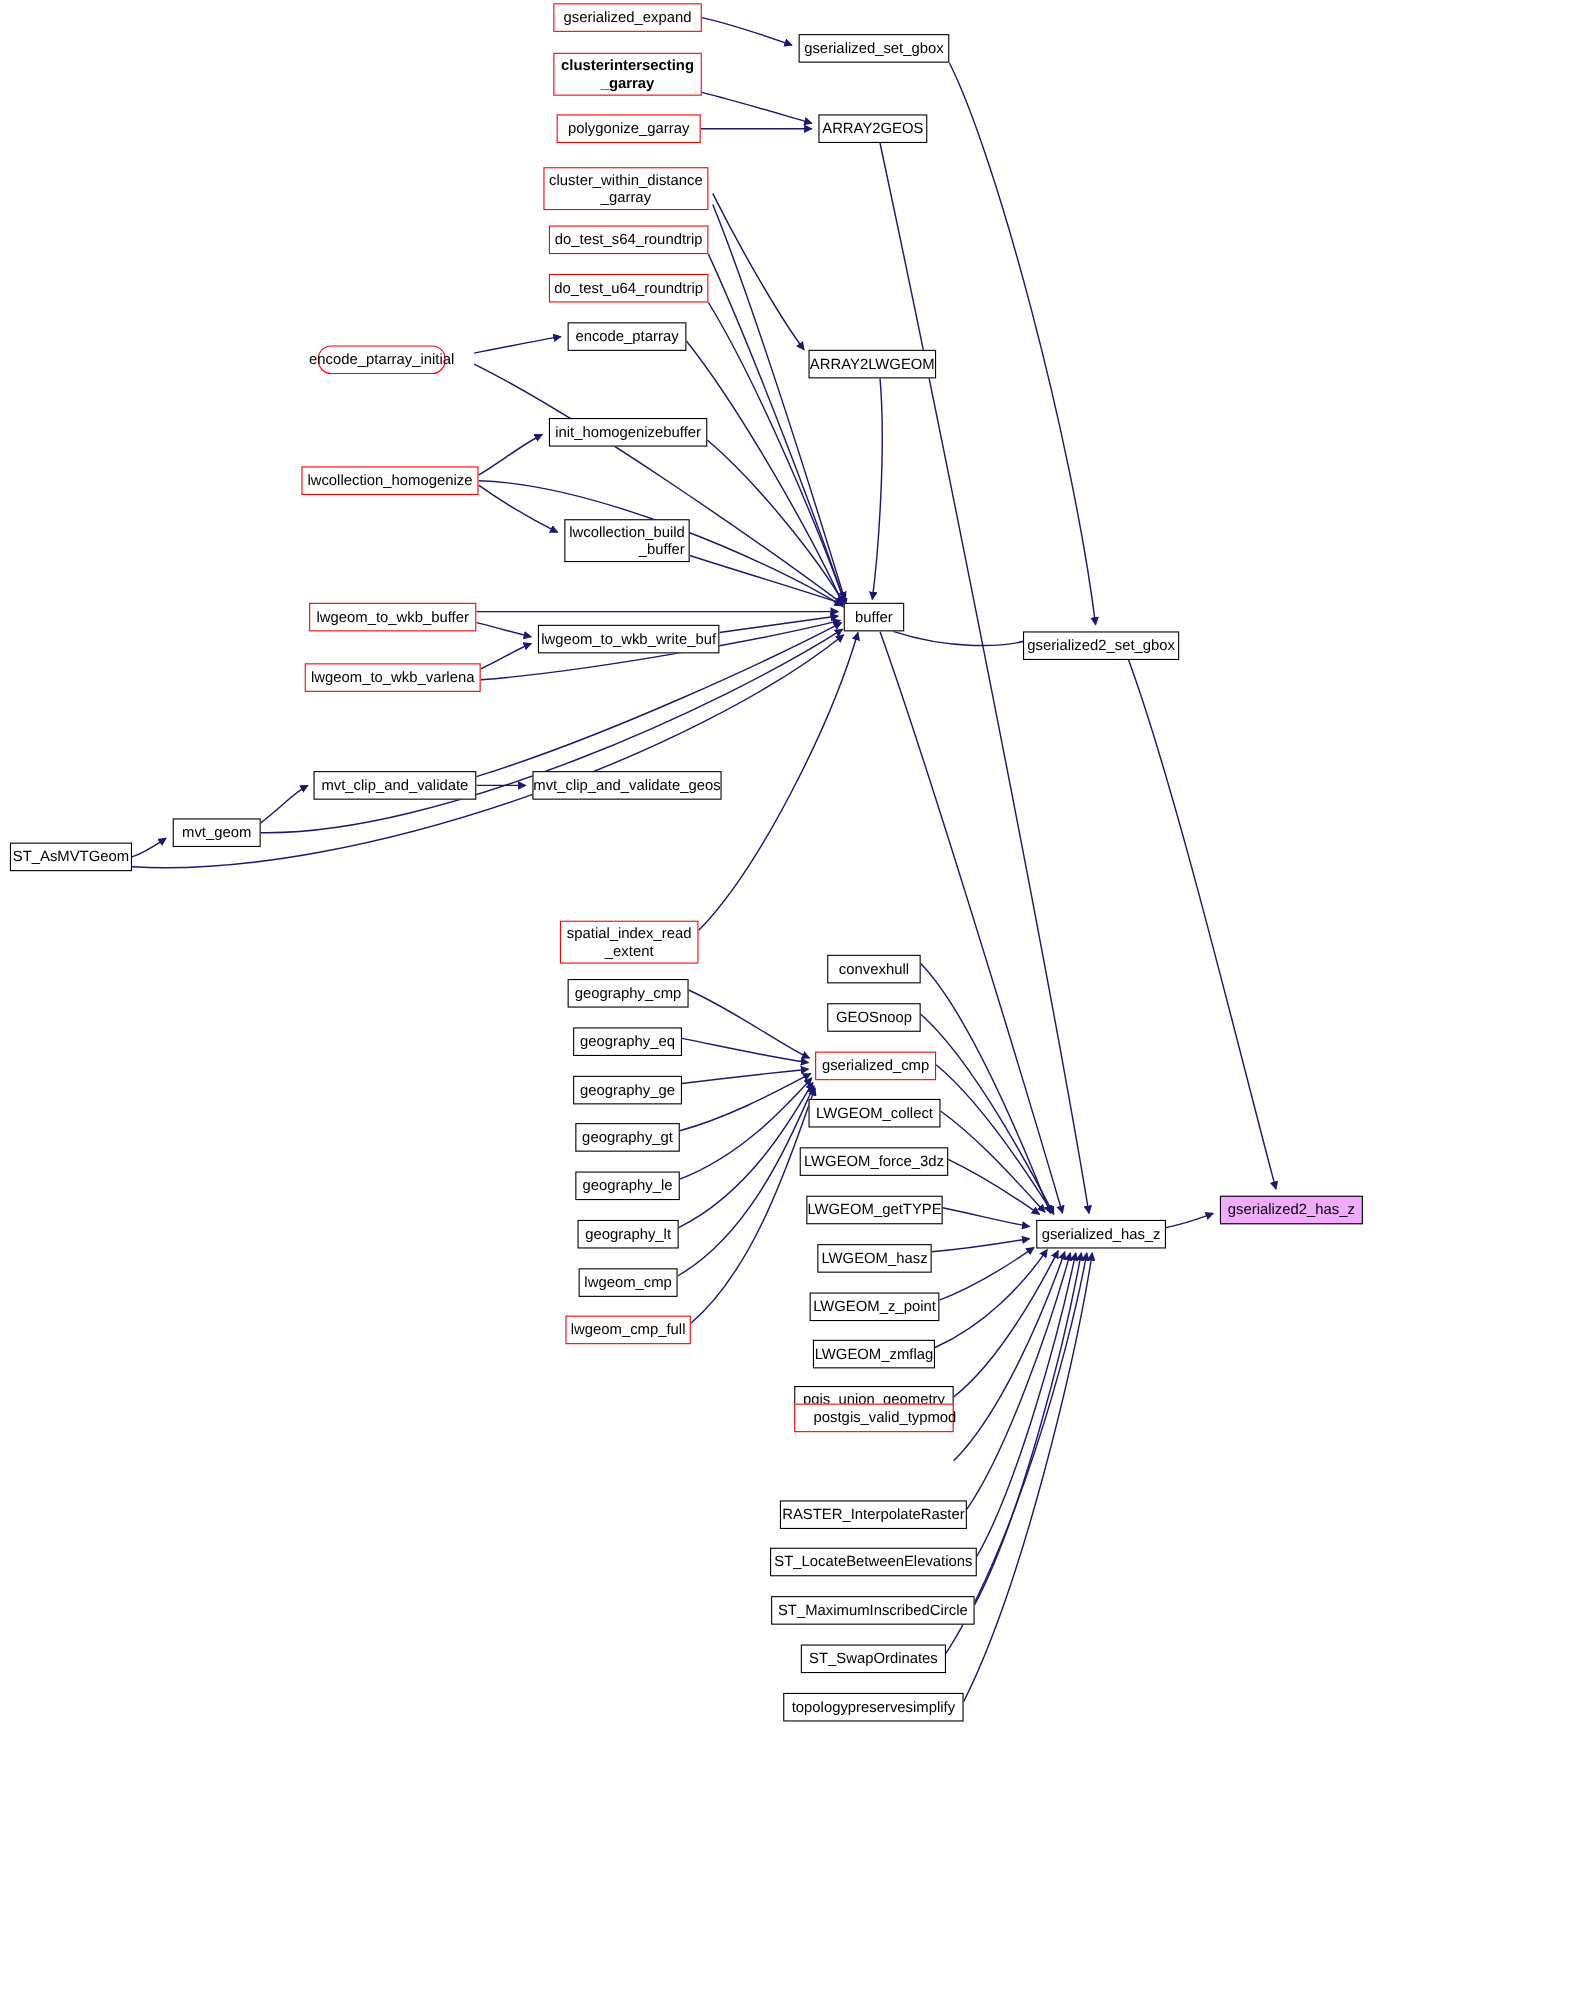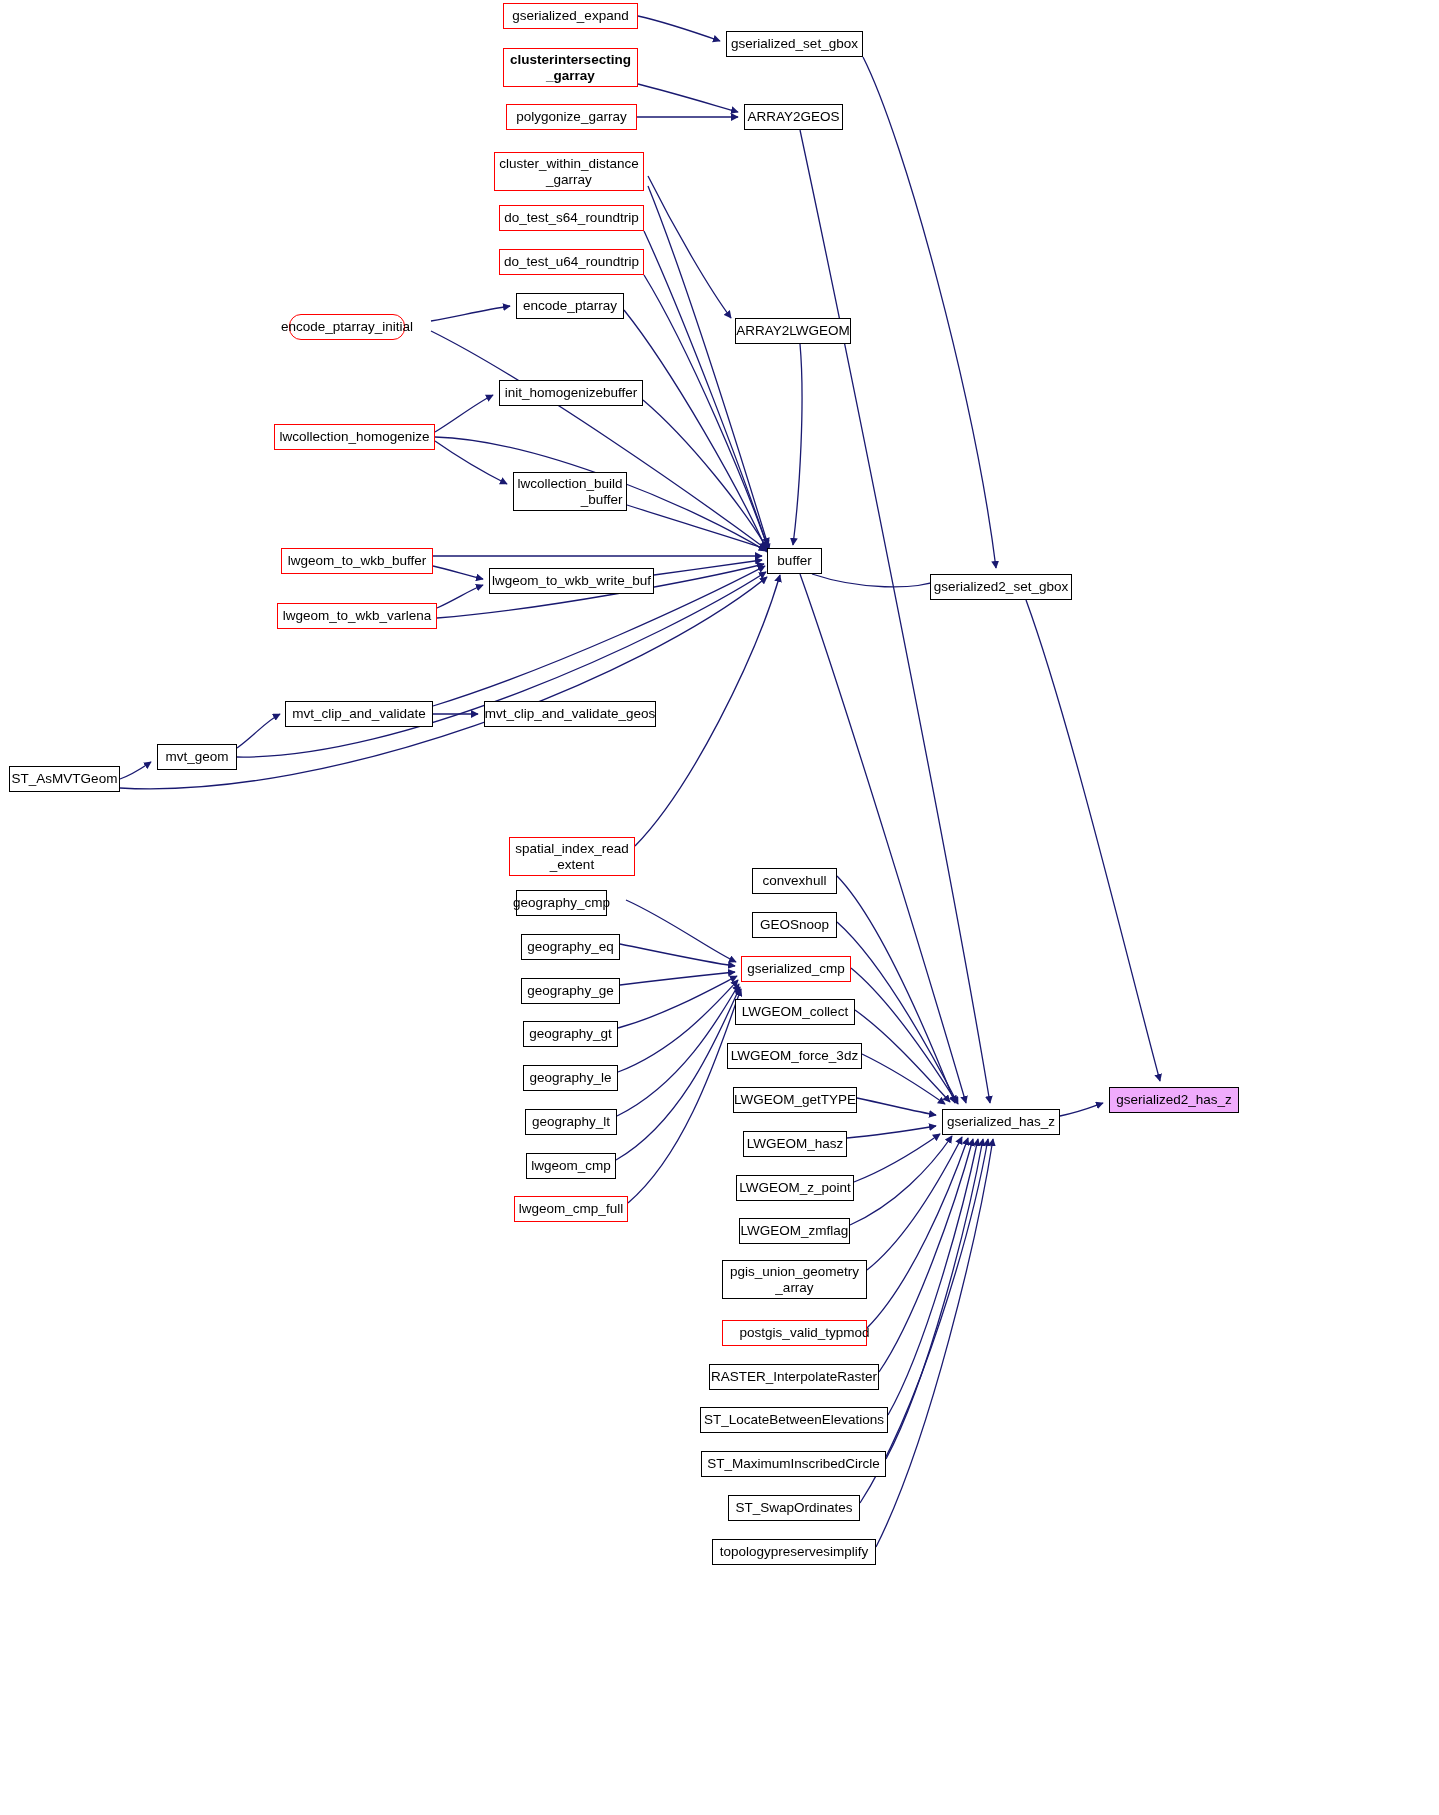--- a/index.html
+++ b/index.html
@@ -125,40 +125,40 @@
       <div class="node" style="left: 489px; top: 568px; width: 165px; height: 26px;">lwgeom_to_wkb_write_buf</div>
       <div class="node" style="left: 930px; top: 574px; width: 142px; height: 26px;">gserialized2_set_gbox</div>
       <div class="node red" style="left: 277px; top: 603px; width: 160px; height: 26px;">lwgeom_to_wkb_varlena</div>
       <div class="node" style="left: 285px; top: 701px; width: 148px; height: 26px;">mvt_clip_and_validate</div>
       <div class="node" style="left: 484px; top: 701px; width: 172px; height: 26px;">mvt_clip_and_validate_geos</div>
       <div class="node" style="left: 157px; top: 744px; width: 80px; height: 26px;">mvt_geom</div>
       <div class="node" style="left: 9px; top: 766px; width: 111px; height: 26px;">ST_AsMVTGeom</div>
       <div class="node red" style="left: 509px; top: 837px; width: 126px; height: 39px;">spatial_index_read
 _extent</div>
       <div class="node" style="left: 752px; top: 868px; width: 85px; height: 26px;">convexhull</div>
-      <div class="node" style="left: 516px; top: 890px; width: 91px; height: 26px;">geography_cmp</div>
+      <div class="node" style="left: 516px; top: 890px; width: 110px; height: 26px;">geography_cmp</div>
       <div class="node" style="left: 752px; top: 912px; width: 85px; height: 26px;">GEOSnoop</div>
       <div class="node" style="left: 521px; top: 934px; width: 99px; height: 26px;">geography_eq</div>
       <div class="node red" style="left: 741px; top: 956px; width: 110px; height: 26px;">gserialized_cmp</div>
       <div class="node" style="left: 521px; top: 978px; width: 99px; height: 26px;">geography_ge</div>
       <div class="node" style="left: 735px; top: 999px; width: 120px; height: 26px;">LWGEOM_collect</div>
       <div class="node" style="left: 523px; top: 1021px; width: 95px; height: 26px;">geography_gt</div>
       <div class="node" style="left: 727px; top: 1043px; width: 135px; height: 26px;">LWGEOM_force_3dz</div>
       <div class="node" style="left: 523px; top: 1065px; width: 95px; height: 26px;">geography_le</div>
       <div class="node" style="left: 733px; top: 1087px; width: 124px; height: 26px;">LWGEOM_getTYPE</div>
       <div class="node" style="left: 525px; top: 1109px; width: 92px; height: 26px;">geography_lt</div>
       <div class="node" style="left: 942px; top: 1109px; width: 118px; height: 26px;">gserialized_has_z</div>
       <div class="node current" style="left: 1109px; top: 1087px; width: 130px; height: 26px;">gserialized2_has_z</div>
       <div class="node" style="left: 743px; top: 1131px; width: 104px; height: 26px;">LWGEOM_hasz</div>
       <div class="node" style="left: 526px; top: 1153px; width: 90px; height: 26px;">lwgeom_cmp</div>
       <div class="node" style="left: 736px; top: 1175px; width: 118px; height: 26px;">LWGEOM_z_point</div>
       <div class="node red" style="left: 514px; top: 1196px; width: 114px; height: 26px;">lwgeom_cmp_full</div>
       <div class="node" style="left: 739px; top: 1218px; width: 111px; height: 26px;">LWGEOM_zmflag</div>
       <div class="node" style="left: 722px; top: 1260px; width: 145px; height: 39px;">pgis_union_geometry
 _array</div>
-      <div class="node red" style="left: 722px; top: 1320px; width: 145px; height: 26px; padding-left: 20px;">postgis_valid_typmod</div>
+      <div class="node red" style="left: 722px; top: 1276px; width: 145px; height: 26px; padding-left: 20px;">postgis_valid_typmod</div>
       <div class="node" style="left: 709px; top: 1364px; width: 170px; height: 26px;">RASTER_InterpolateRaster</div>
       <div class="node" style="left: 700px; top: 1407px; width: 188px; height: 26px;">ST_LocateBetweenElevations</div>
       <div class="node" style="left: 701px; top: 1451px; width: 185px; height: 26px;">ST_MaximumInscribedCircle</div>
       <div class="node" style="left: 728px; top: 1495px; width: 132px; height: 26px;">ST_SwapOrdinates</div>
       <div class="node" style="left: 712px; top: 1539px; width: 164px; height: 26px;">topologypreservesimplify</div>
     </div>
 </div>
 
 </body></html>

